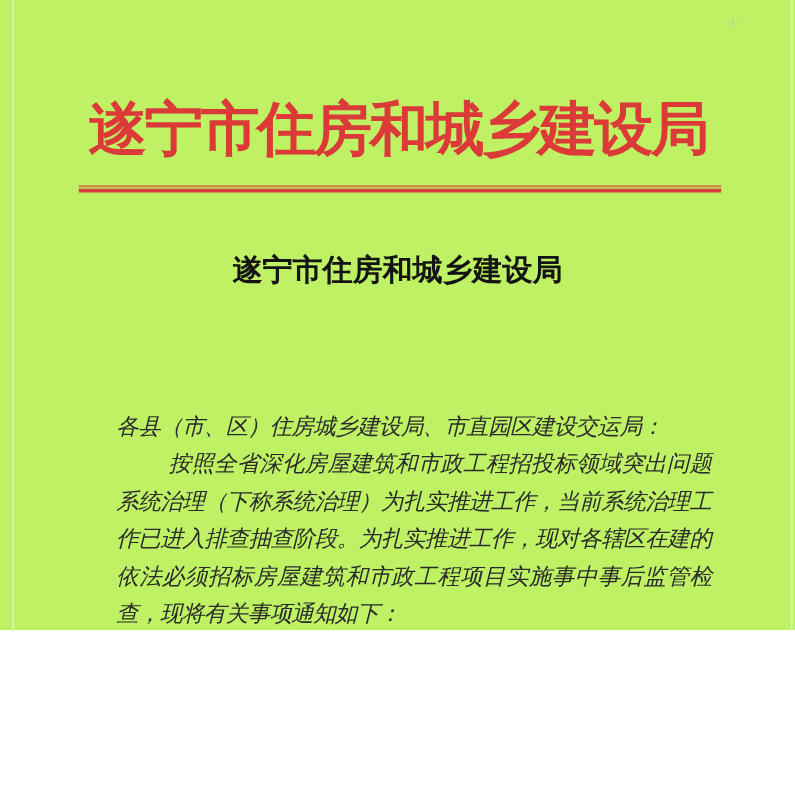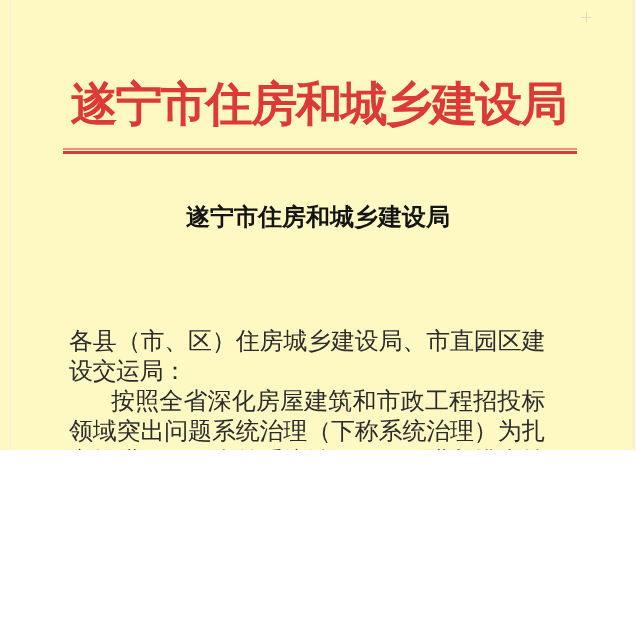--- a/index.html
+++ b/index.html
@@ -3,22 +3,22 @@
 <meta charset="utf-8">
 <style>
   html, body {
     margin: 0;
     padding: 0;
     background: #ffffff;
   }
   .page {
     position: relative;
     width: 636px;
-    height: 450px;
-    background: #fef9c3;
+    height: 504px;
+    background: #bef264;
     overflow: hidden;
     font-family: "Liberation Serif", "DejaVu Serif", serif;
   }
   
   .edge-left {
     position: absolute;
     left: 10px; top: 0;
     width: 1px; height: 100%;
     background: #ededed;
   }
@@ -68,28 +68,29 @@
     text-align: center;
     color: #141414;
     font-size: 24px;
     line-height: 30px;
     font-weight: bold;
     letter-spacing: 0px;
   }
   
   .body-block {
     position: absolute;
-    top: 326px; left: 69px;
+    top: 326px; left: 93px;
     width: 476px;
     color: #2b2b2b;
-    font-size: 24px;
+    font-size: 18px;
     line-height: 30px;
     letter-spacing: -0.5px;
     text-align: justify;
     text-align-last: left;
+    font-style: italic;
   }
   .body-block p { margin: 0; }
   .indent { text-indent: 42px; }
   .section-heading {
     font-weight: bold;
     color: #1b1b1b;
     font-family: "Liberation Sans", "DejaVu Sans", sans-serif;
     letter-spacing: 0.5px;
   }
   

